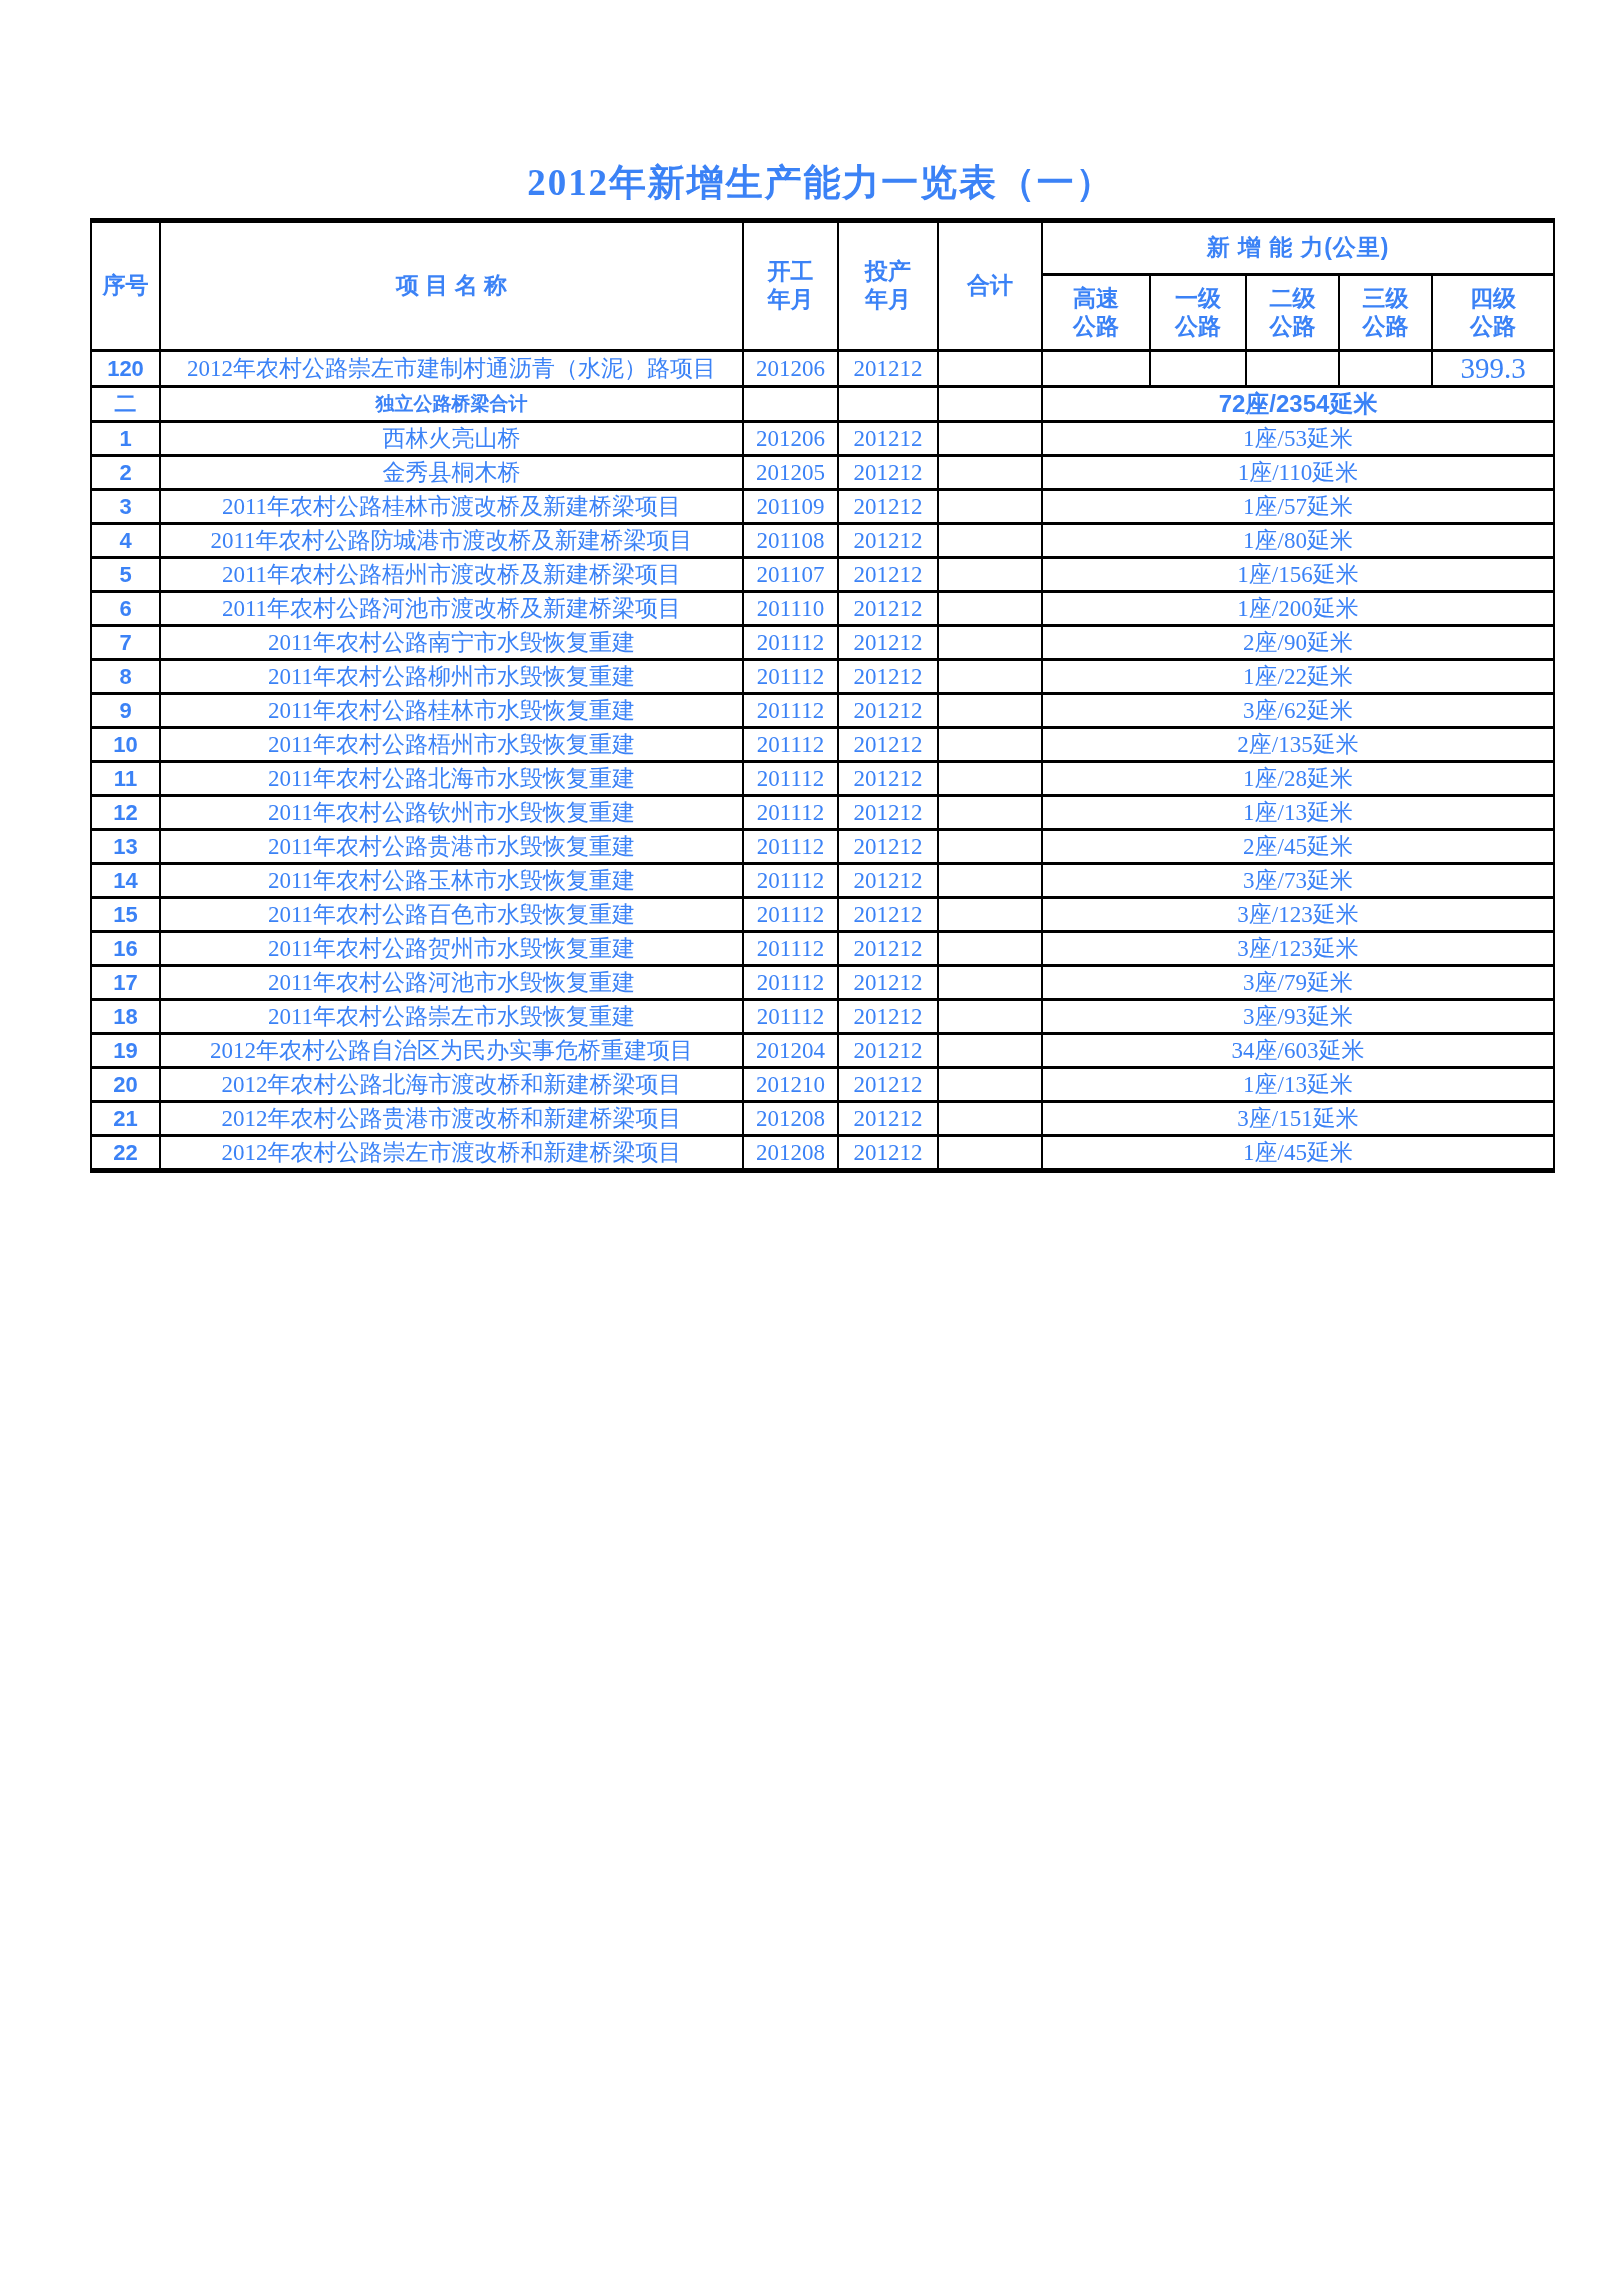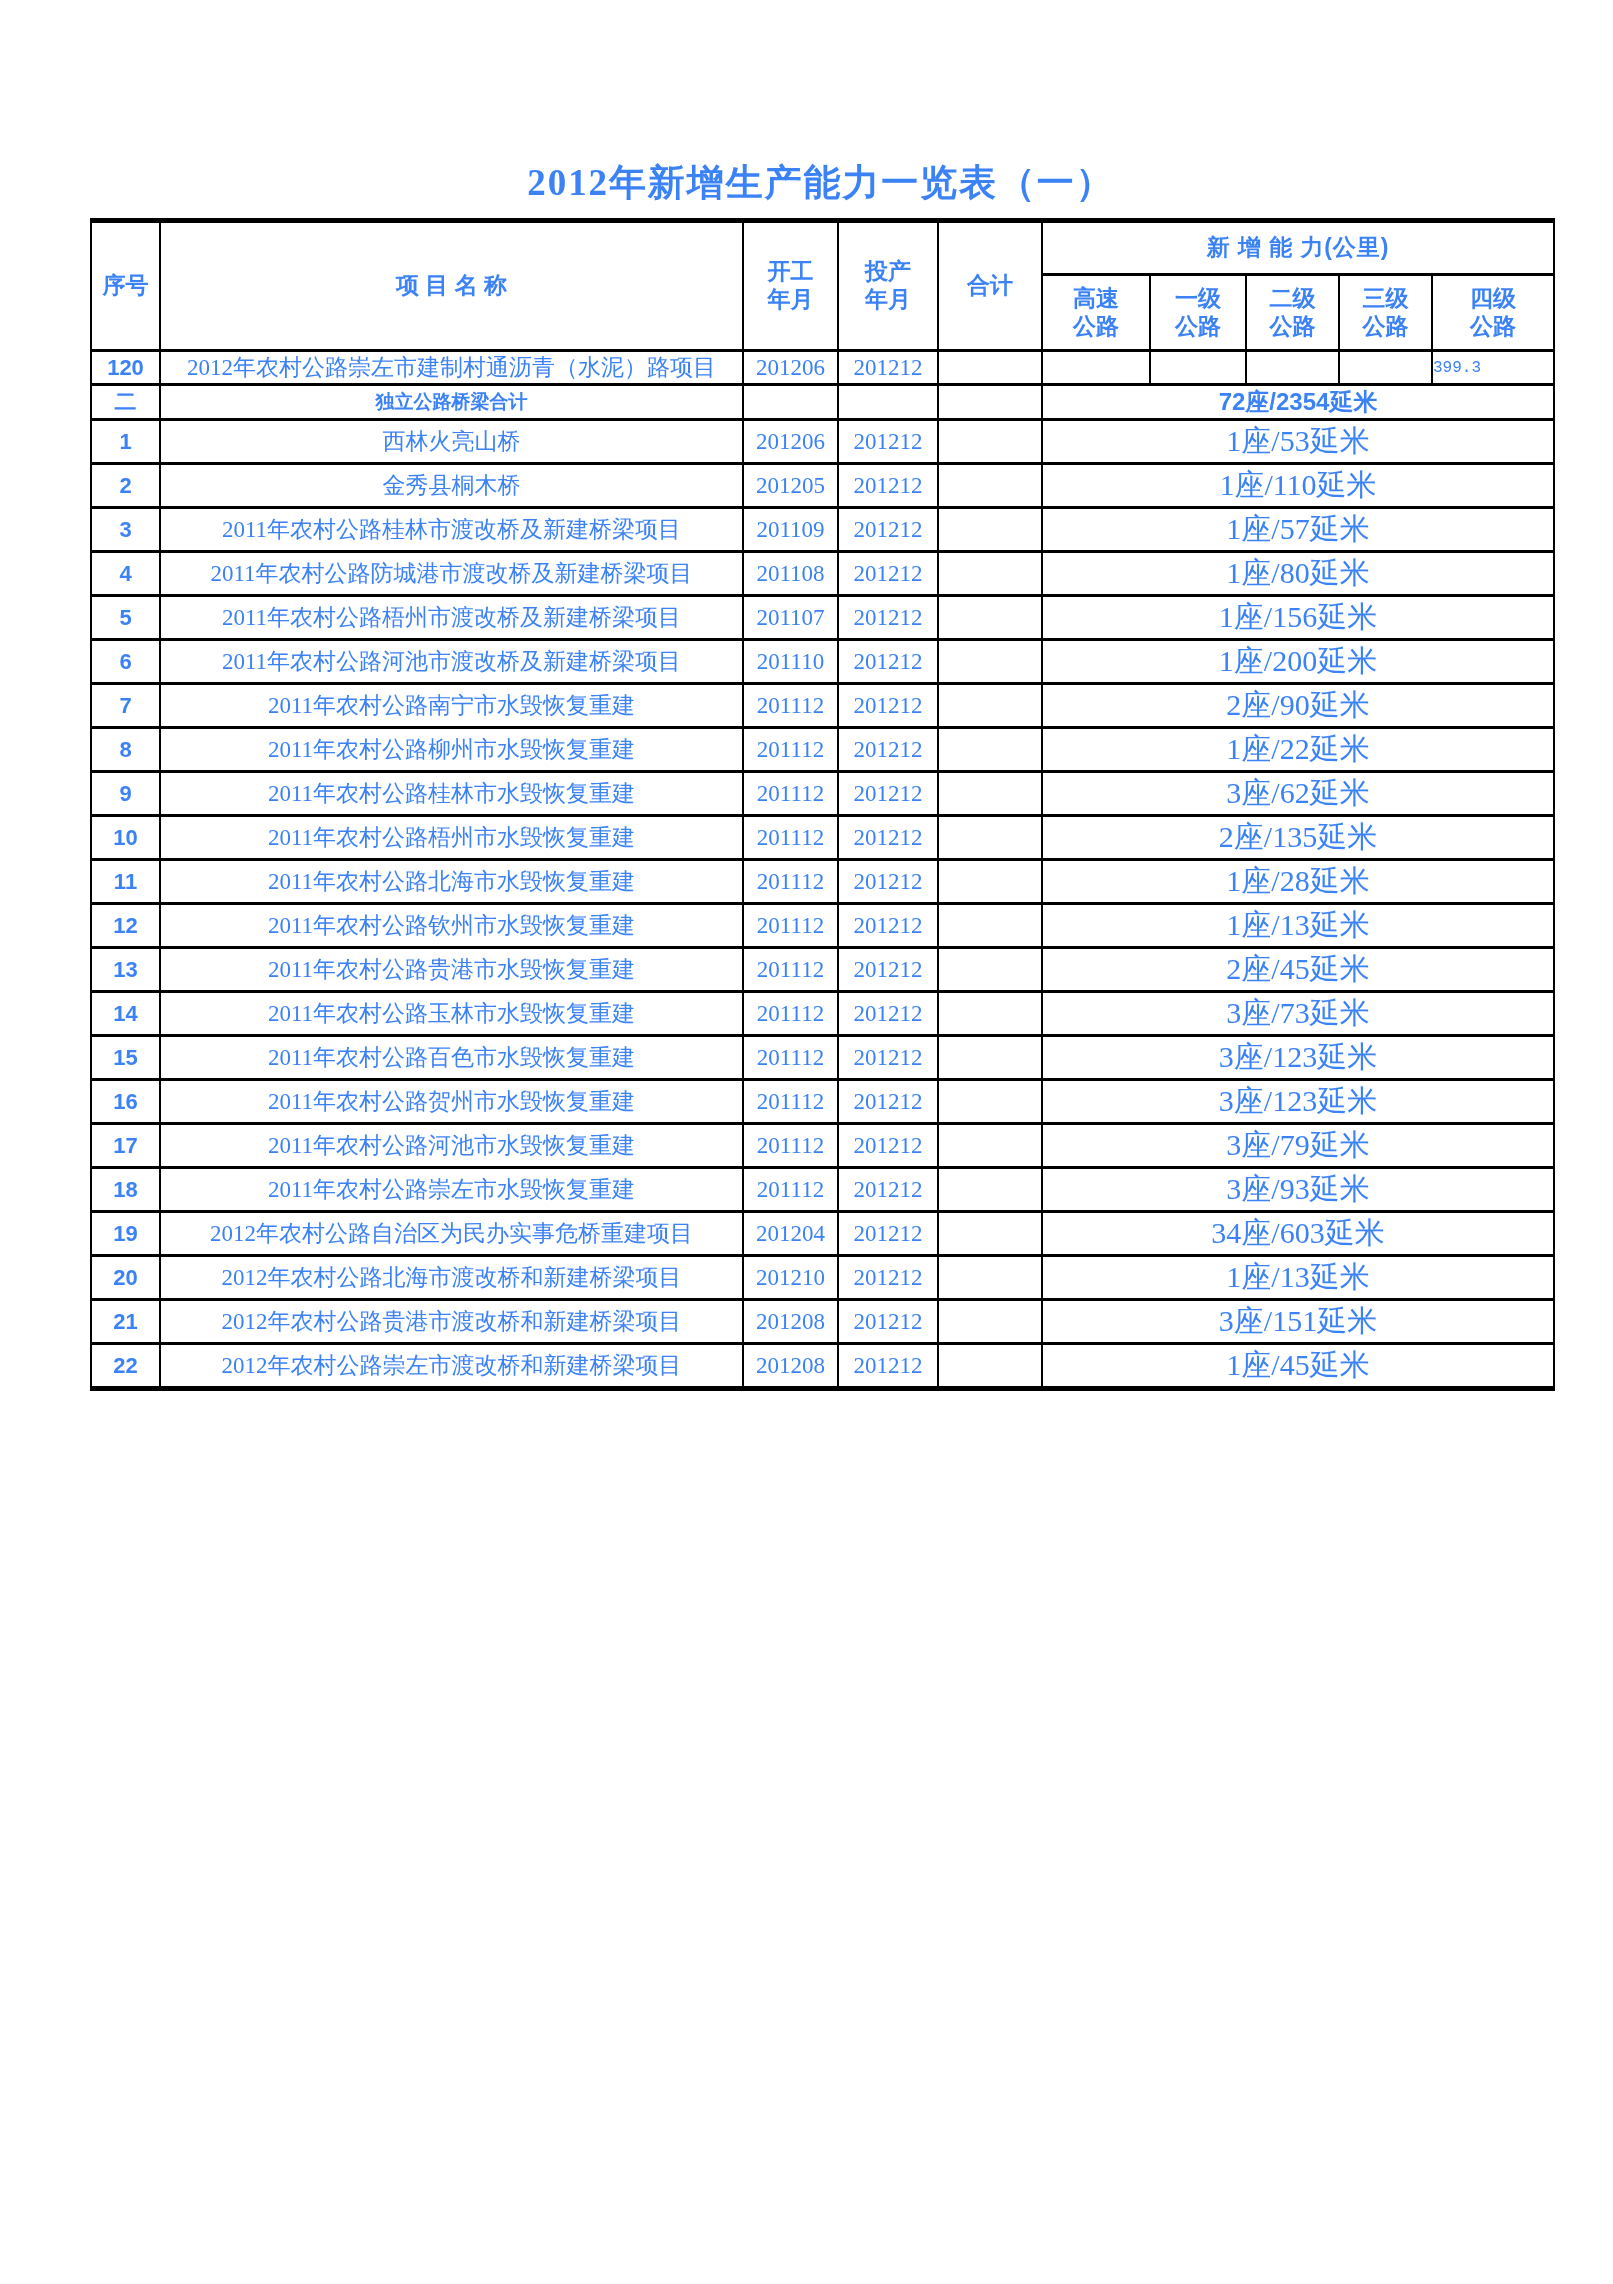--- a/index.html
+++ b/index.html
@@ -57,22 +57,22 @@
     font-size:22px;
   }
   td.c-name {
     text-align:center;
     padding-left:7.4px;
     font-size:23px;
     white-space:nowrap;
     border-radius:17px;
   }
   td.c-date { text-align:center; font-size:23px;margin-top:24px; }
-  td.c-val  { text-align:center; font-size:30px; }
-  td.c-num  { text-align:left; padding-right:11px; font-size:16px;font-family:Liberation Mono, monospace; }
+  td.c-val  { text-align:center; font-size:23px; }
+  td.c-num  { text-align:center; padding-right:11px; font-size:29px; }
   tr.section-row td { font-weight:bold; }
   tr.section-row td.c-name {
     font-family:"Liberation Sans","DejaVu Sans",sans-serif;
     font-size:19px;
   }
   tr.section-row td.c-val {
     font-family:"Liberation Sans","DejaVu Sans",sans-serif;
     font-size:24px;
   }
 </style>

